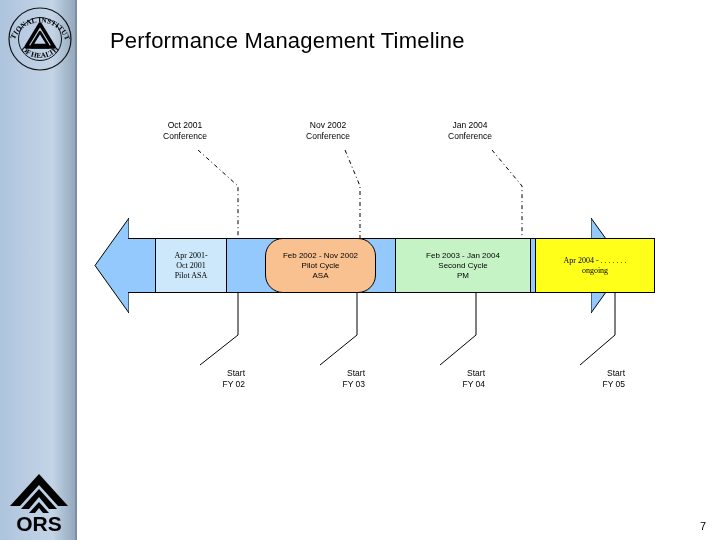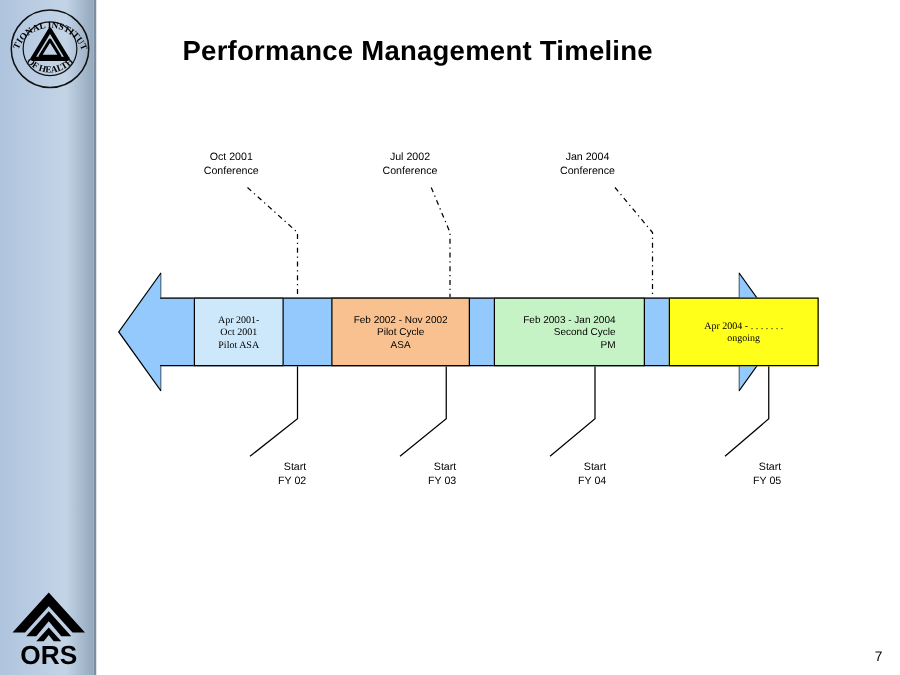--- a/index.html
+++ b/index.html
@@ -41,25 +41,24 @@
     height: 66px;
   }
 
   
   .page-title {
     position: absolute;
     left: 110px;
     top: 28px;
     width: 560px;
     font-size: 22px;
-    font-weight: bold;
+    font-weight: normal;
     color: #000000;
     letter-spacing: 0.2px;
     white-space: nowrap;
-    margin-left: 36px;
   }
 
   
   .diagram {
     position: absolute;
     left: 0;
     top: 0;
     width: 720px;
     height: 540px;
   }
@@ -185,21 +184,21 @@
     <path d="M476 293 L476 335 L440 365"></path>
     <path d="M615 293 L615 335 L580 365"></path>
   </g>
 </svg>
 
 <div class="conf-label" style="left:140px; top:120px; width:90px;">
   <span class="l1">Oct 2001</span>
   <span class="l2">Conference</span>
 </div>
 <div class="conf-label" style="left:283px; top:120px; width:90px;">
-  <span class="l1">Jul 2002</span>
+  <span class="l1">Nov 2002</span>
   <span class="l2">Conference</span>
 </div>
 <div class="conf-label" style="left:425px; top:120px; width:90px;text-align:center;">
   <span class="l1">Jan 2004</span>
   <span class="l2">Conference</span>
 </div>
 
 <div class="arrow-head arrow-left">
   <svg width="36" height="95" viewBox="0 0 36 95" xmlns="http://www.w3.org/2000/svg">
     <path d="M36 0 L2 47.5 L36 95 Z" fill="#93c9fc" stroke="#000000" stroke-width="1"></path>
@@ -214,29 +213,29 @@
 <div class="bar-body"></div>
 
 <div class="seg" style="left:155px; width:72px; background:#cce8fa;font-family:Liberation Serif, serif;">
   <div>
     <span>Apr 2001-</span>
     <span>Oct 2001</span>
     <span>Pilot ASA</span>
   </div>
 </div>
 
-<div class="seg" style="left:265px; width:111px; background:#f9c190;">
+<div class="seg" style="left:265px; width:111px; background:#f9c190;border-radius:18px;">
   <div>
     <span>Feb 2002 - Nov 2002</span>
     <span>Pilot Cycle</span>
     <span>ASA</span>
   </div>
 </div>
 
-<div class="seg" style="left:395px; width:121px; background:#c6f3c6;text-align:right;">
+<div class="seg" style="left:395px; width:136px; background:#c6f3c6;">
   <div>
     <span>Feb 2003 - Jan 2004</span>
     <span>Second Cycle</span>
     <span>PM</span>
   </div>
 </div>
 
 <div class="seg" style="left:535px; width:120px; background:#ffff1a;font-family:Liberation Serif, serif;">
   <div>
     <span>Apr 2004 - . . . . . . .</span>

